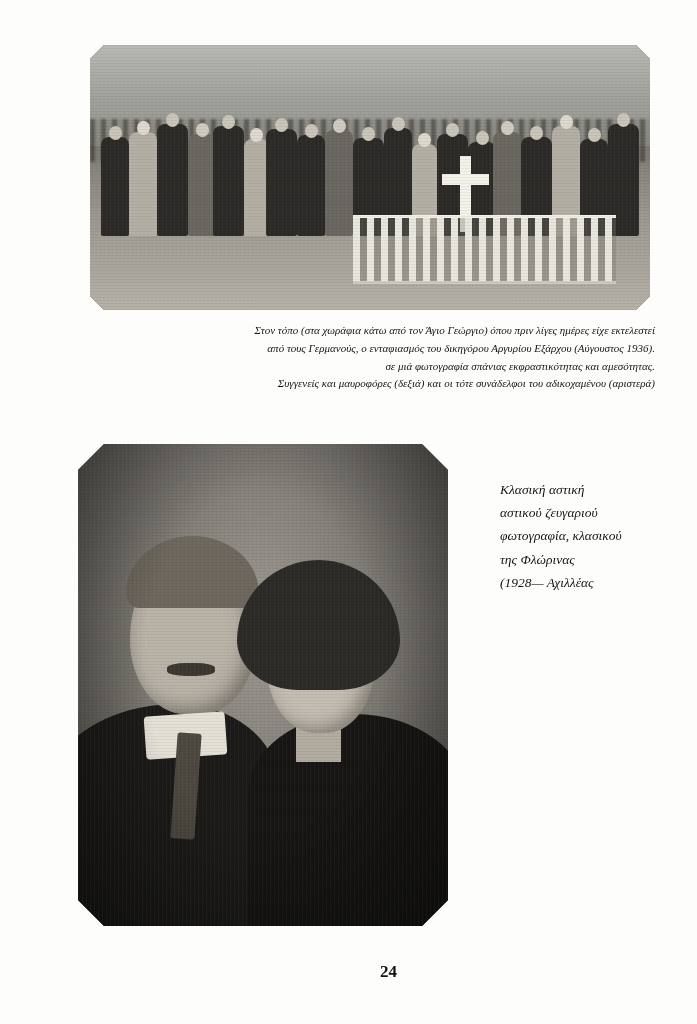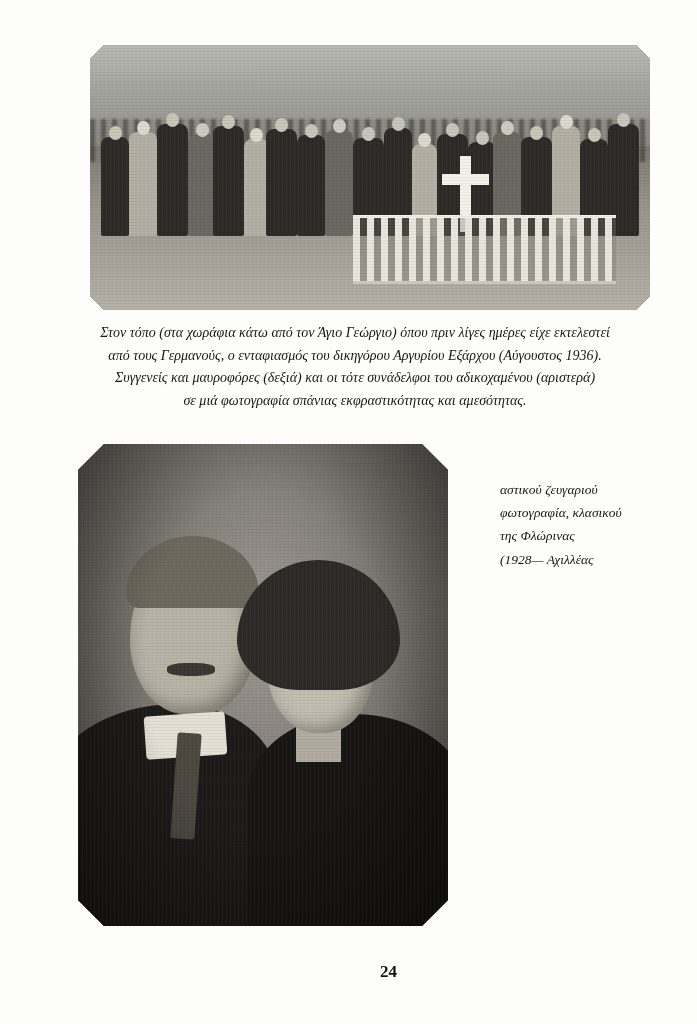--- a/index.html
+++ b/index.html
@@ -135,24 +135,24 @@
       repeating-linear-gradient(90deg, rgba(255,255,255,0.04) 0 1px, transparent 1px 4px);
     pointer-events: none;
   }
 
   
   .caption-top {
     position: absolute;
     left: 55px;
     top: 322px;
     width: 600px;
-    text-align: center;
+    text-align: right;
     font-family: "Liberation Serif", serif;
     font-style: italic;
-    font-size: 14px;
+    font-size: 11px;
     line-height: 1.62;
     color: #16160f;
   }
   .caption-top .line { display: block; white-space: nowrap; }
 
   
   .photo-bottom {
     position: absolute;
     left: 78px;
     top: 444px;
@@ -334,41 +334,42 @@
     </div>
 
     <div class="cross"></div>
     <div class="fence"></div>
     <div class="grain"></div>
   </div>
 
   <div class="caption-top">
     <span class="line">Στον τόπο (στα χωράφια κάτω από τον Άγιο Γεώργιο) όπου πριν λίγες ημέρες είχε εκτελεστεί</span>
     <span class="line">από τους Γερμανούς, ο ενταφιασμός του δικηγόρου Αργυρίου Εξάρχου (Αύγουστος 1936).</span>
+    <span class="line">σε μιά φωτογραφία σπάνιας εκφραστικότητας και αμεσότητας.</span>
     <span class="line">Συγγενείς και μαυροφόρες (δεξιά) και οι τότε συνάδελφοι του αδικοχαμένου (αριστερά)</span>
-    <span class="line">σε μιά φωτογραφία σπάνιας εκφραστικότητας και αμεσότητας.</span>
   </div>
 
   <div class="photo-bottom">
     <div class="pb-bg"></div>
     <div class="man-body"></div>
     <div class="woman-body"></div>
     <div class="man-head"></div>
     <div class="man-hair"></div>
     <div class="man-mous"></div>
     <div class="man-collar"></div>
     <div class="man-tie"></div>
     <div class="woman-neck"></div>
     <div class="woman-head"></div>
     <div class="woman-hair"></div>
     <div class="vignette"></div>
     <div class="grain"></div>
   </div>
 
   <div class="caption-side">
+    <span class="line">Κλασική αστική</span>
     <span class="line">αστικού ζευγαριού</span>
     <span class="line">φωτογραφία, κλασικού</span>
     <span class="line">της Φλώρινας</span>
     <span class="line">(1928— Αχιλλέας</span>
   </div>
 
   <div class="page-number">24</div>
 
 </div>
 

